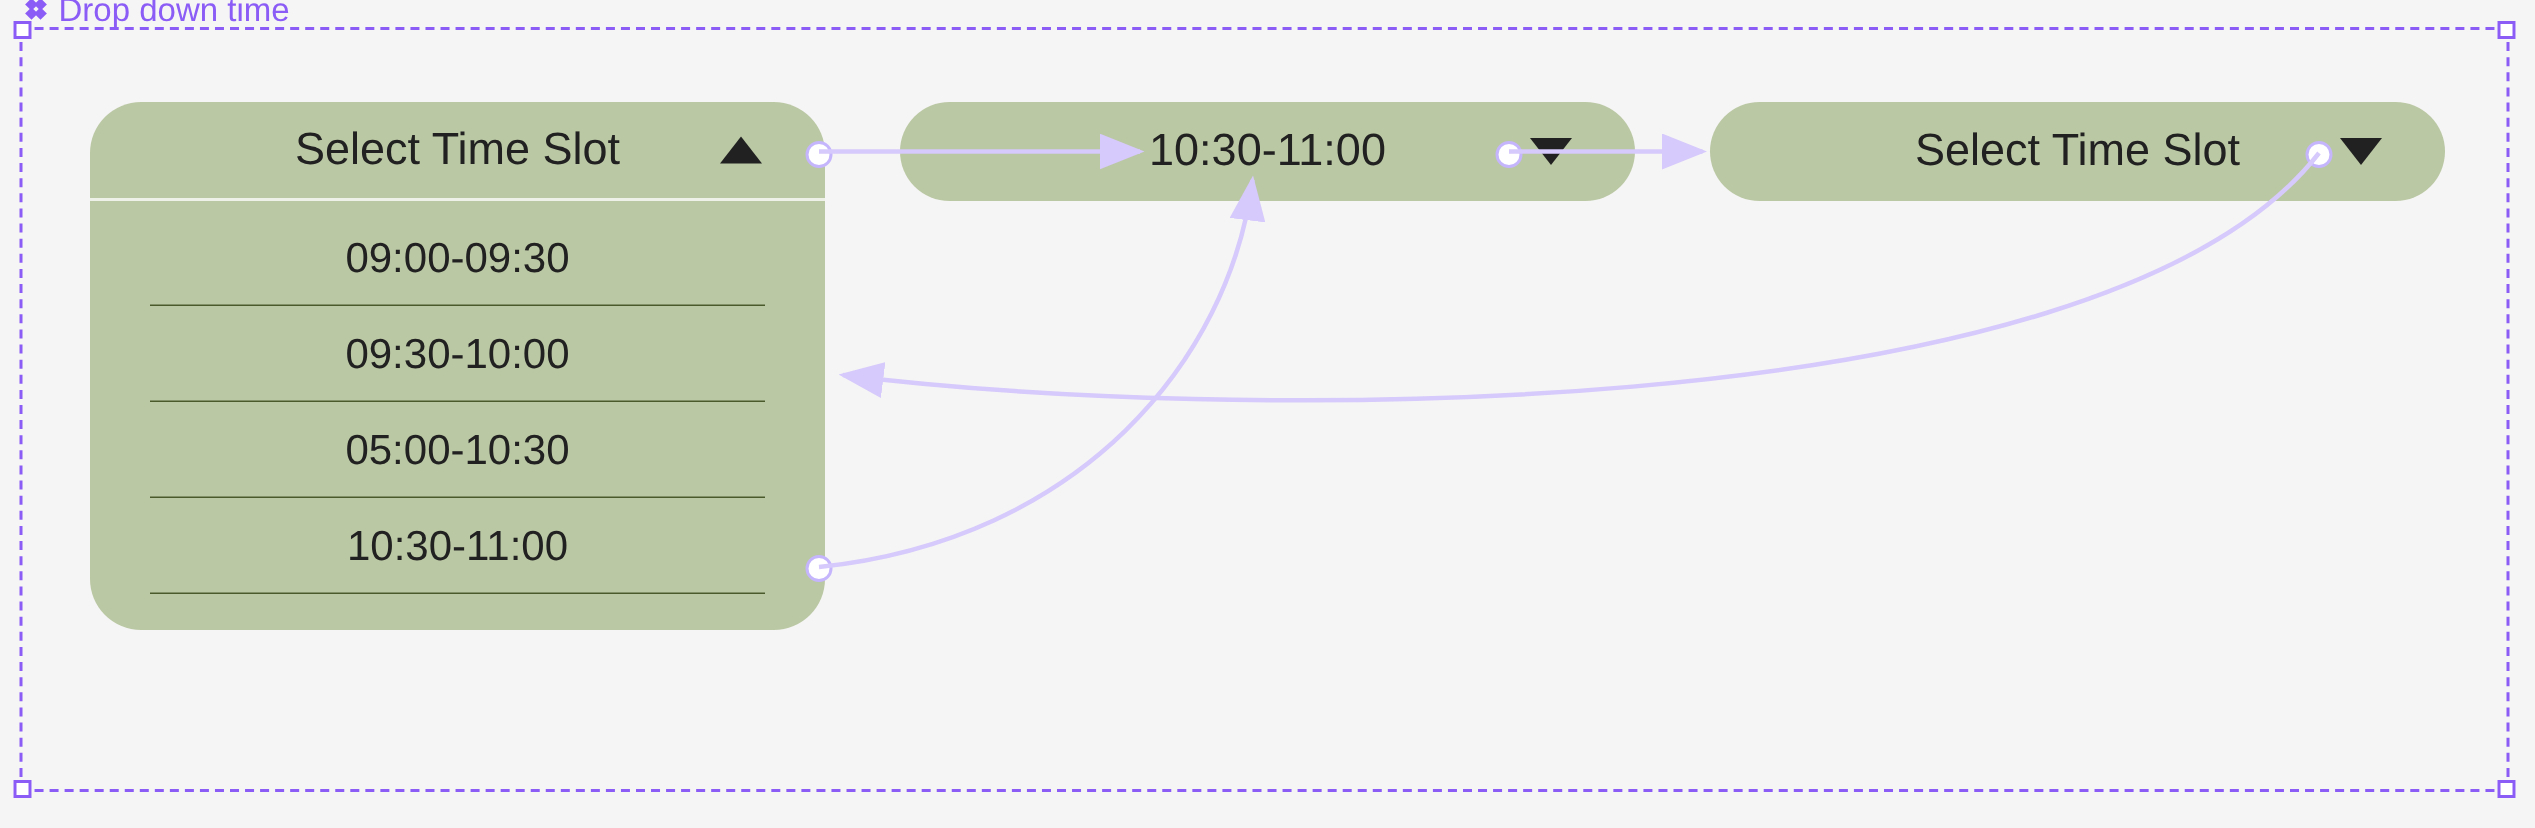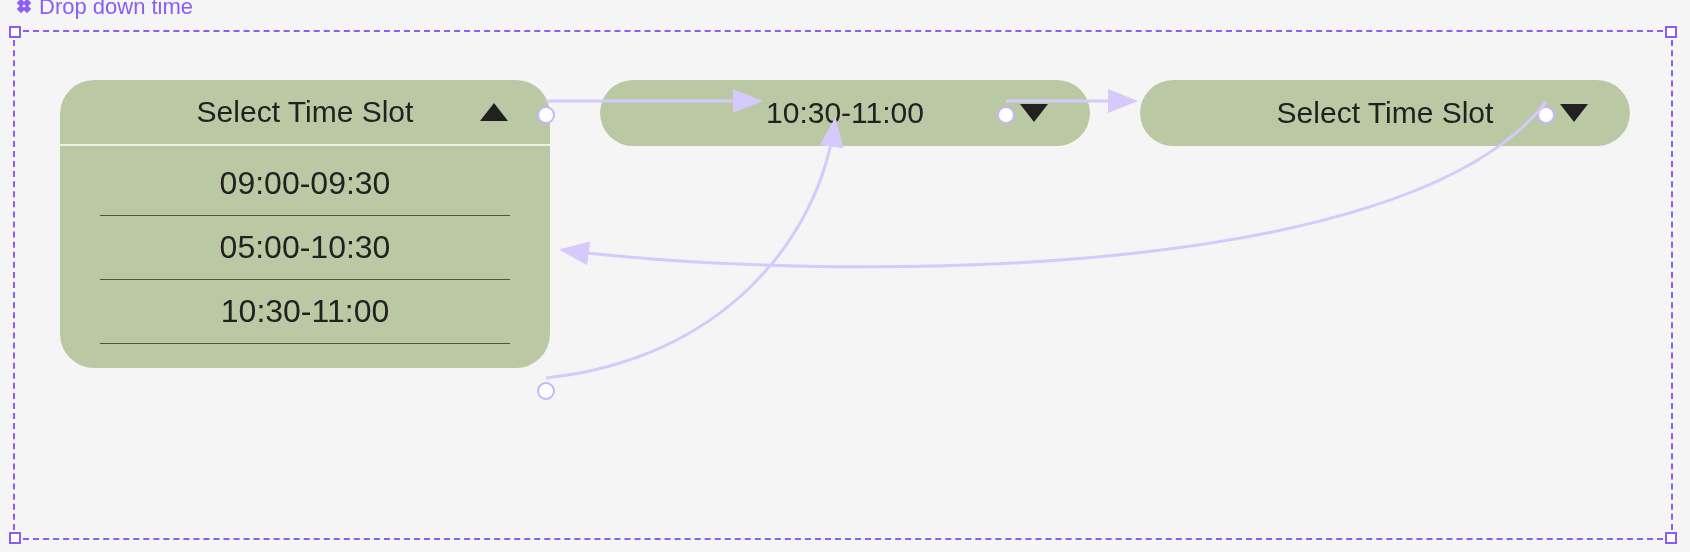--- a/index.html
+++ b/index.html
@@ -9,21 +9,21 @@
     background: #f5f5f5;
     font-family: -apple-system, BlinkMacSystemFont, "Segoe UI", sans-serif;
     position: relative;
     overflow: hidden;
   }
 
   
   .component-frame {
     position: absolute;
     left: 13px;
-    top: 30px;
+    top: 18px;
     width: 1660px;
     height: 510px;
     border: 2px dashed #8b5cf6;
   }
   .component-label {
     position: absolute;
     left: 15px;
     top: -6px;
     display: flex;
     align-items: center;
@@ -90,21 +90,21 @@
   }
   .dropdown .options {
     padding: 6px 40px 24px 40px;
   }
   .dropdown .option {
     height: 64px;
     display: flex;
     align-items: center;
     justify-content: center;
     border-bottom: 1.5px solid #4a5a2b;
-    font-size: 32px;
+    font-size: 28px;
     text-align: center;
   }
 
   
   #dd1 { left: 45px; top: 48px; }
   #dd2 { left: 585px; top: 48px; height: 66px; }
   #dd3 { left: 1125px; top: 48px; height: 66px; }
 
   
   .node {
@@ -146,20 +146,21 @@
   <div class="handle h-bl"></div>
   <div class="handle h-br"></div>
 
   <div id="dd1" class="dropdown open">
     <div class="header">
       <span>Select Time Slot</span>
       <span class="caret up"></span>
     </div>
     <div class="options">
       <div class="option">09:00-09:30</div>
+      <div class="option">09:30-10:00</div>
       <div class="option">05:00-10:30</div>
       <div class="option">10:30-11:00</div>
     </div>
   </div>
 
   <div id="dd2" class="dropdown">
     <div class="header">
       <span>10:30-11:00</span>
       <span class="caret down"></span>
     </div>

